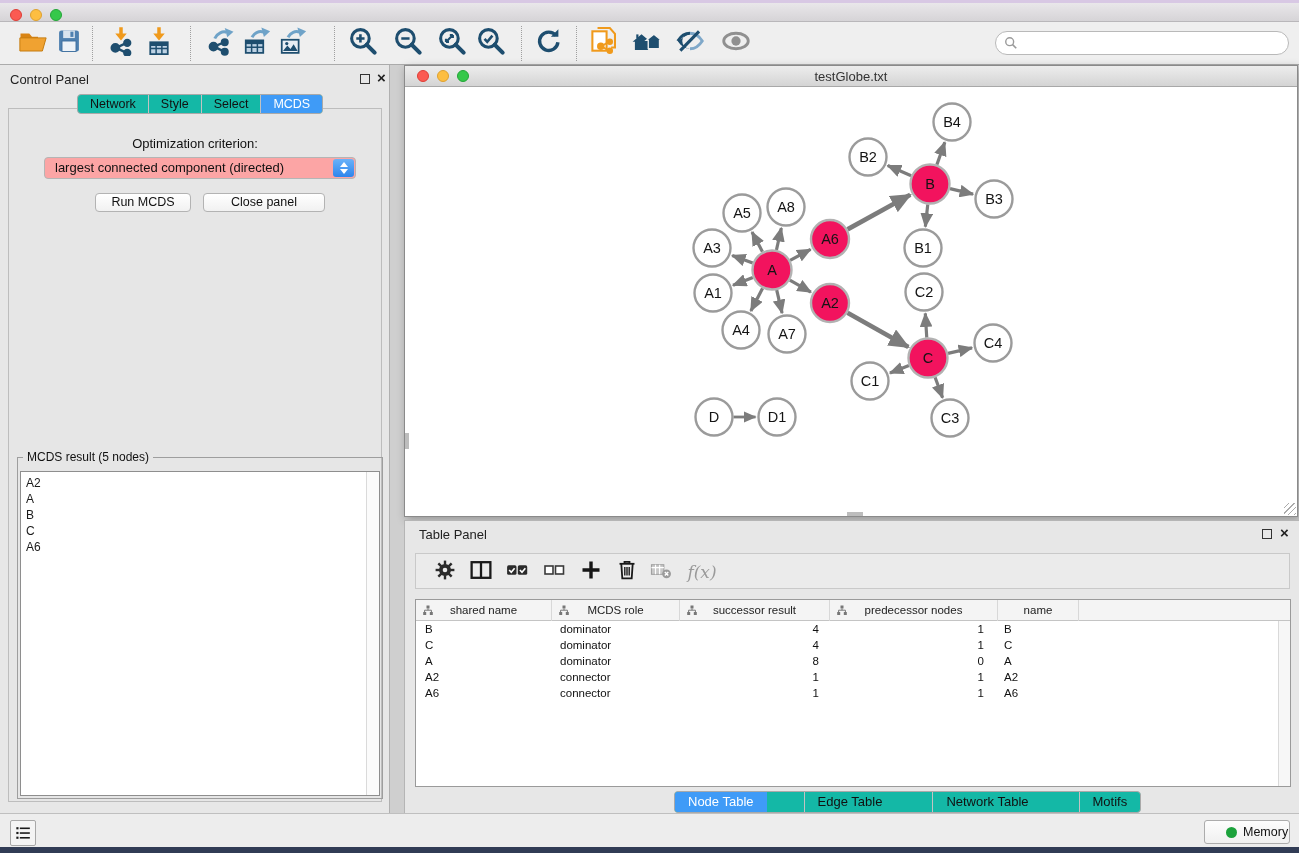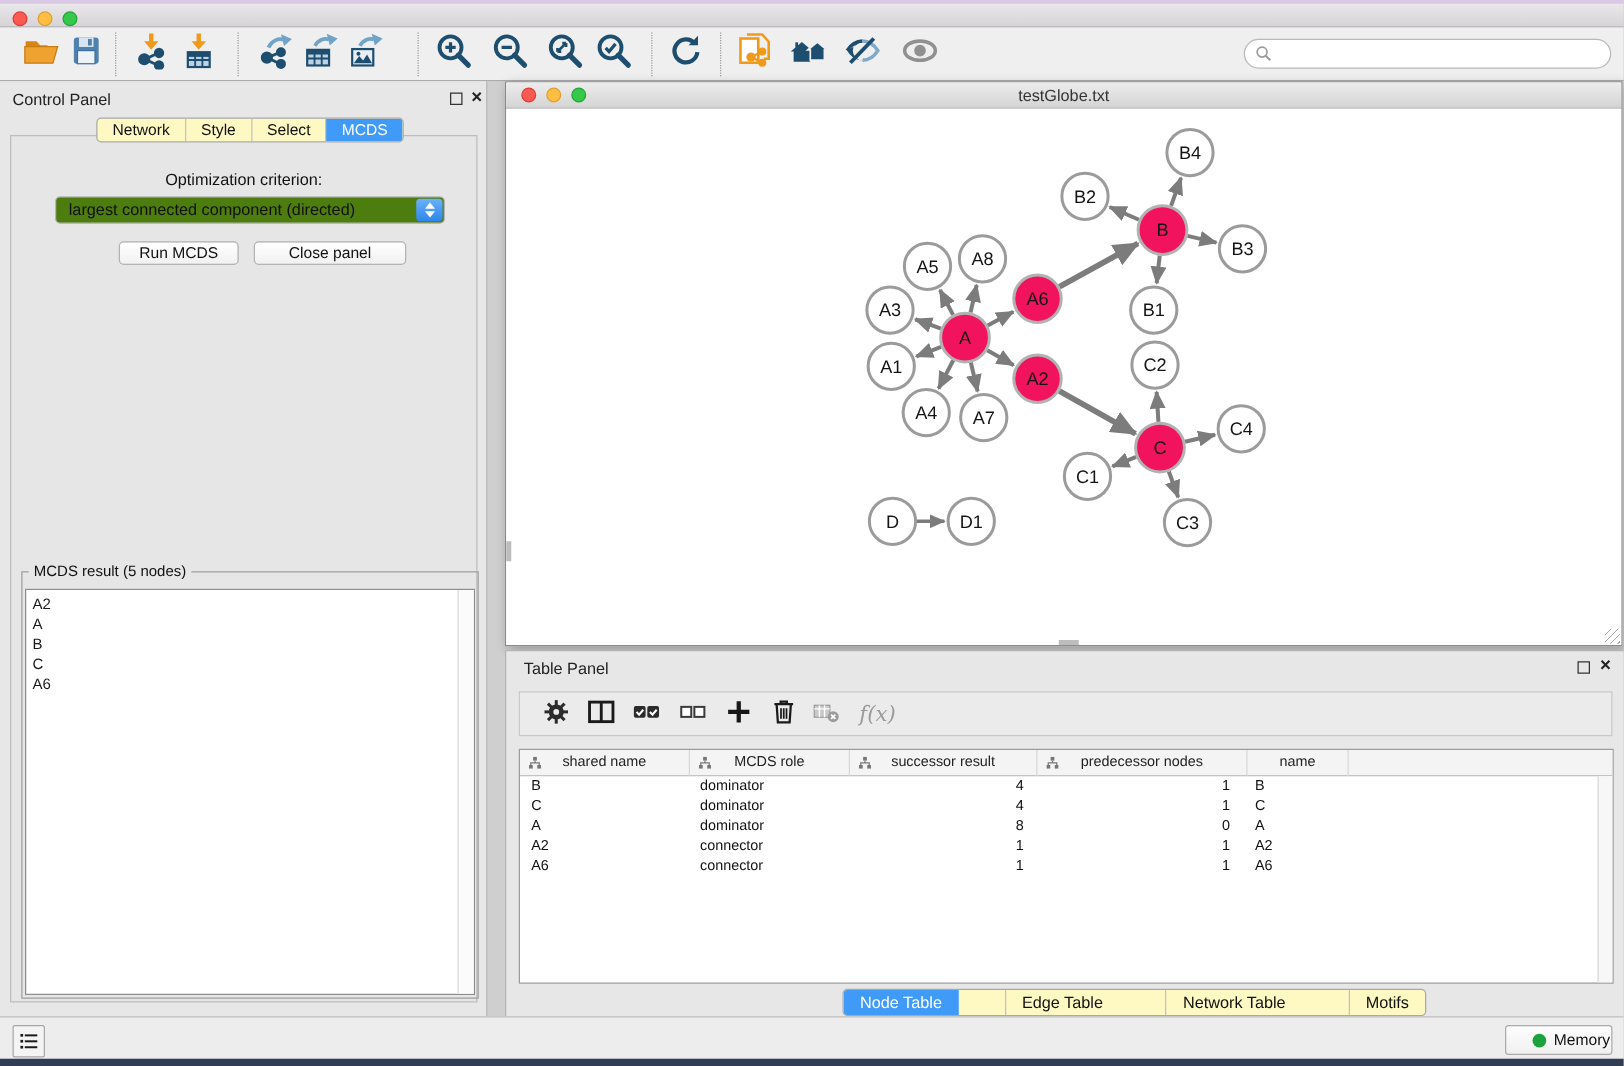--- a/index.html
+++ b/index.html
@@ -42,33 +42,33 @@
   
   #control-panel {
     position:absolute; left:0; top:65px; width:390px; height:748px;
     background:#E7E7E7; border-right:1px solid #B0B0B0;
   }
   #cp-title { position:absolute; left:10px; top:7px; font-size:13px; color:#222; }
   .panel-float { position:absolute; width:10px; height:10px; border:1.5px solid #333; top:9px; }
   .panel-close { position:absolute; top:4px; font-size:15px; font-weight:bold; color:#222; line-height:18px; }
   #control-panel .panel-float { left:360px; }
   #control-panel .panel-close { left:377px; }
-  .seg { display:inline-flex; background:#fef9c3; border:1px solid #A9A9A9; border-radius:4px; overflow:hidden;text-align:right; }
+  .seg { display:inline-flex; background:#14b8a6; border:1px solid #A9A9A9; border-radius:4px; overflow:hidden;text-align:right; }
   .seg-t { padding:1px 12px; font-size:12.5px; line-height:16px; color:#111; border-left:1px solid #C2C2C2; white-space:nowrap; cursor:default; }
   .seg-t:first-child { border-left:none; }
   .seg-t.sel { background:#3F9BF7; color:#fff; }
   #cp-tabs { position:absolute; left:77px; top:29px; z-index:2; }
   #cp-box {
     position:absolute; left:8px; top:43px; width:374px; height:694px;
     background:#E6E6E6; border:1px solid #BDBDBD;
   }
   #opt-label { position:absolute; left:0; right:0; top:27px; text-align:center; font-size:13px; color:#111; }
   #criterion {
     position:absolute; left:35px; top:48px; width:312px; height:22px;
-    background:#4d7c0f; border:1px solid #B5B5B5; border-radius:4px;
+    background:#fca5a5; border:1px solid #B5B5B5; border-radius:4px;
     font-size:13px; line-height:20px; padding-left:10px; color:#111;
   }
   #criterion .stepper {
     position:absolute; right:1px; top:1px; bottom:1px; width:21px; border-radius:3px;
     background:linear-gradient(#6AB2F9,#2E85EC);
     display:flex; flex-direction:column; align-items:center; justify-content:center; gap:2px;
   }
   .chev-up { width:0; height:0; border-left:4px solid transparent; border-right:4px solid transparent; border-bottom:5px solid #fff; }
   .chev-down { width:0; height:0; border-left:4px solid transparent; border-right:4px solid transparent; border-top:5px solid #fff; }
   .mac-btn {

